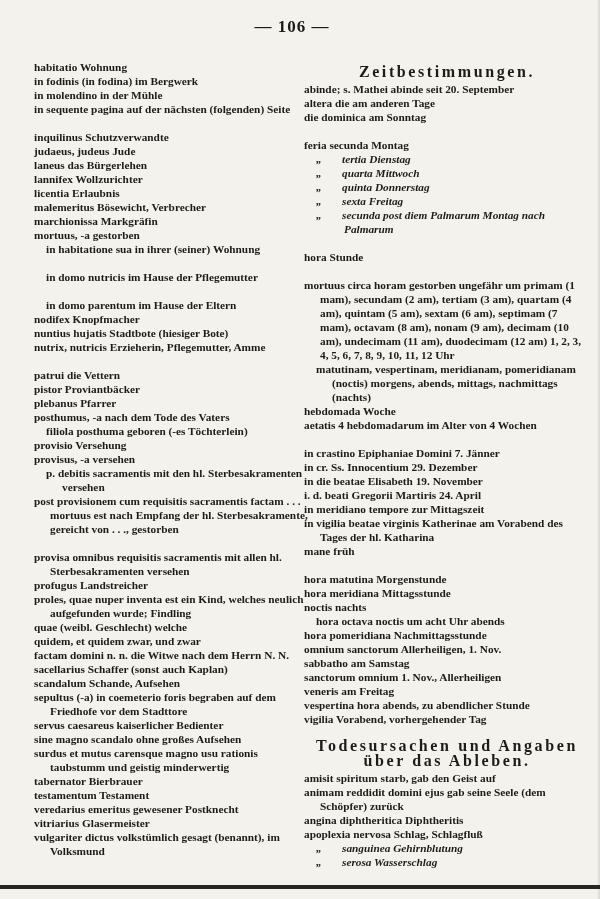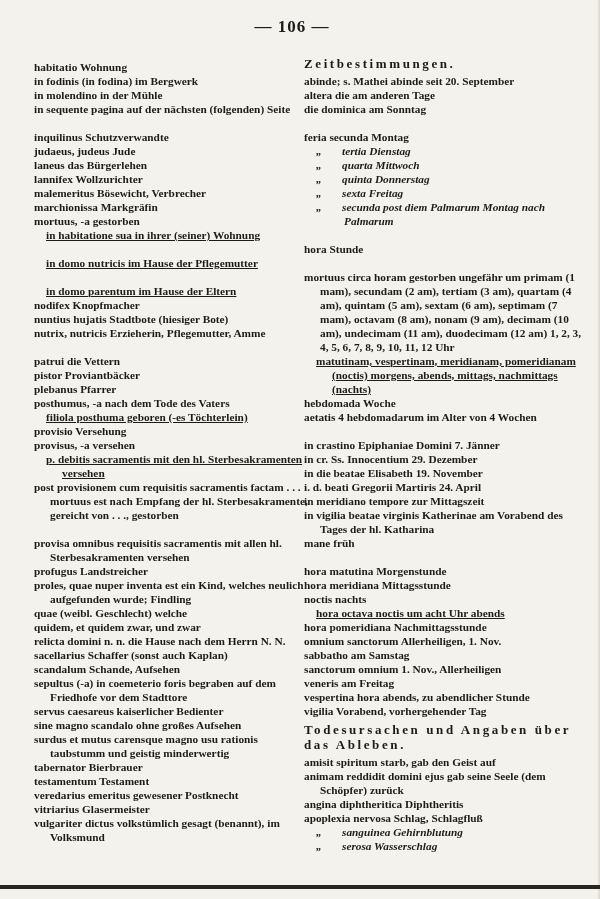--- a/index.html
+++ b/index.html
@@ -15,28 +15,28 @@
     -webkit-font-smoothing:antialiased;
   }
   .page-number{
     position:absolute;top:20px;left:0;width:584px;
     text-align:center;font-size:17px;letter-spacing:1px;
   }
   .col{position:absolute;}
   .col-left{left:34px;top:60px;width:277px;}
   .col-right{left:304px;top:52px;width:286px;}
   .section-heading{
-    text-align:left;
+    text-align:center;
     letter-spacing:2.6px;
-    font-size:13px;
-    margin:4px 0 3px 0;
+    font-size:16px;
+    margin:12px 0 3px 0;
     line-height:15px;
   }
   .entry{padding-left:16px;text-indent:-16px;}
-  .entry.sub{padding-left:28px;text-indent:-16px;text-decoration:underline;}
+  .entry.sub{padding-left:28px;text-indent:-16px;}
   .entry.gap{margin-top:14px;}
   .entry.ditto{padding-left:40px;text-indent:-28px;font-style:italic;}
   .dmark{display:inline-block;width:26px;text-indent:0;}
   .scan-edge{
     position:absolute;left:0;top:885px;width:600px;height:4px;
     background:#26251f;
   }
   .scan-shadow-right{
     position:absolute;right:0;top:0;width:3px;height:899px;
     background:linear-gradient(to left,#d8d5cc,rgba(216,213,204,0));
@@ -51,20 +51,21 @@
 
   <div class="col col-left">
       <div class="entry">habitatio Wohnung</div>
       <div class="entry">in fodinis (in fodina) im Bergwerk</div>
       <div class="entry">in molendino in der Mühle</div>
       <div class="entry">in sequente pagina auf der nächsten (folgenden) Seite</div>
       <div class="entry gap">inquilinus Schutzverwandte</div>
       <div class="entry">judaeus, judeus Jude</div>
       <div class="entry">laneus das Bürgerlehen</div>
       <div class="entry">lannifex Wollzurichter</div>
+      <div class="entry">licentia Erlaubnis</div>
       <div class="entry">malemeritus Bösewicht, Verbrecher</div>
       <div class="entry">marchionissa Markgräfin</div>
       <div class="entry">mortuus, -a gestorben</div>
       <div class="entry sub">in habitatione sua in ihrer (seiner) Wohnung</div>
       <div class="entry sub gap">in domo nutricis im Hause der Pflegemutter</div>
       <div class="entry sub gap">in domo parentum im Hause der Eltern</div>
       <div class="entry">nodifex Knopfmacher</div>
       <div class="entry">nuntius hujatis Stadtbote (hiesiger Bote)</div>
       <div class="entry">nutrix, nutricis Erzieherin, Pflegemutter, Amme</div>
       <div class="entry gap">patrui die Vettern</div>
@@ -74,21 +75,21 @@
       <div class="entry sub">filiola posthuma geboren (-es Töchterlein)</div>
       <div class="entry">provisio Versehung</div>
       <div class="entry">provisus, -a versehen</div>
       <div class="entry sub">p. debitis sacramentis mit den hl. Sterbesakramenten versehen</div>
       <div class="entry">post provisionem cum requisitis sacramentis factam . . . mortuus est nach Empfang der hl. Sterbesakramente, gereicht von . . ., gestorben</div>
       <div class="entry gap">provisa omnibus requisitis sacramentis mit allen hl. Sterbesakramenten versehen</div>
       <div class="entry">profugus Landstreicher</div>
       <div class="entry">proles, quae nuper inventa est ein Kind, welches neulich aufgefunden wurde; Findling</div>
       <div class="entry">quae (weibl. Geschlecht) welche</div>
       <div class="entry">quidem, et quidem zwar, und zwar</div>
-      <div class="entry">relicta domini n. n. die Hause nach dem Herrn N. N.</div>
+      <div class="entry">factam domini n. n. die Witwe nach dem Herrn N. N.</div>
       <div class="entry">sacellarius Schaffer (sonst auch Kaplan)</div>
       <div class="entry">scandalum Schande, Aufsehen</div>
       <div class="entry">sepultus (-a) in coemeterio foris begraben auf dem Friedhofe vor dem Stadttore</div>
       <div class="entry">servus caesareus kaiserlicher Bedienter</div>
       <div class="entry">sine magno scandalo ohne großes Aufsehen</div>
       <div class="entry">surdus et mutus carensque magno usu rationis taubstumm und geistig minderwertig</div>
       <div class="entry">tabernator Bierbrauer</div>
       <div class="entry">testamentum Testament</div>
       <div class="entry">veredarius emeritus gewesener Postknecht</div>
       <div class="entry">vitriarius Glasermeister</div>

